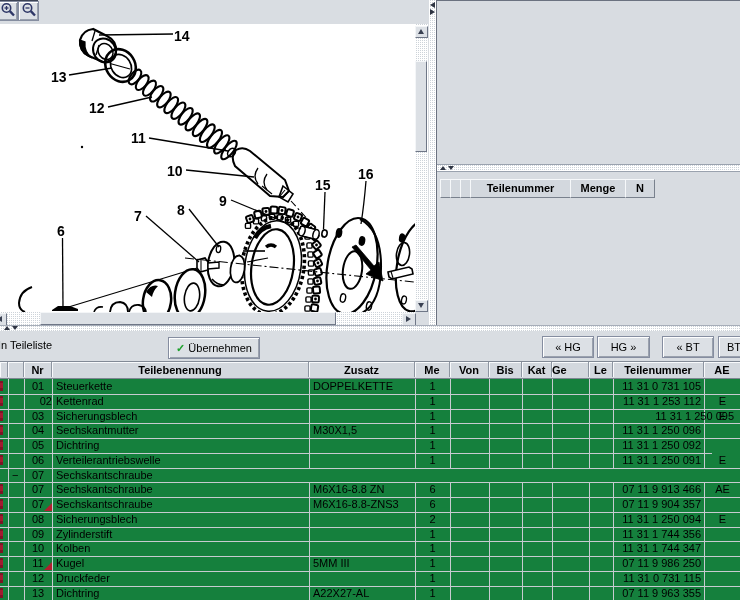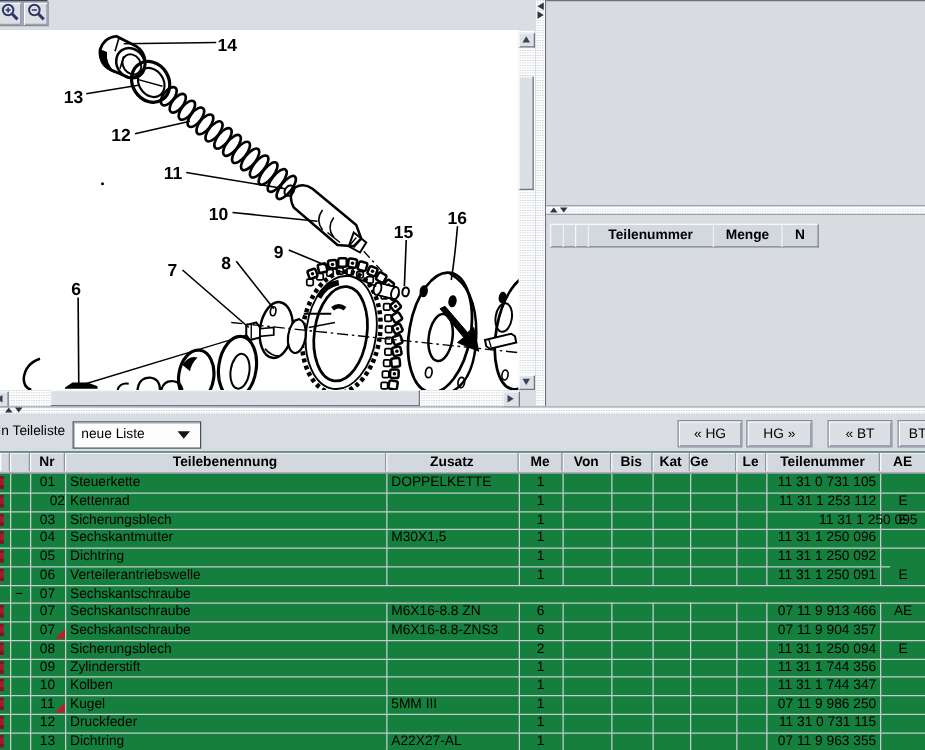--- a/index.html
+++ b/index.html
@@ -211,24 +211,22 @@
 <div style="position:absolute;left:187px;top:0;width:28px;height:17px;background:#d3d8de;border:1px solid;border-color:#f6f8fa #79818d #79818d #f6f8fa;text-align:center;line-height:17px">N</div>
   </div>
 </div>
 
 <div style="position:absolute;left:0;top:325px;width:740px;height:6px;background-image:repeating-conic-gradient(#cdd3d9 0% 25%, #ffffff 0% 100%);background-size:2px 2px;border-top:1px solid #a6adb8;box-sizing:border-box"></div>
 <div class="tri" style="left:4px;top:326px;border-left:3px solid transparent;border-right:3px solid transparent;border-bottom:4px solid #2e3442"></div>
 <div class="tri" style="left:12px;top:326px;border-left:3px solid transparent;border-right:3px solid transparent;border-top:4px solid #2e3442"></div>
 
 <div style="position:absolute;left:0;top:331px;width:740px;height:30px;background:#d9dde2">
   <div style="position:absolute;left:-2px;top:8px;font:11px 'Liberation Sans',sans-serif;color:#000">In Teileliste</div>
-  <div style="position:absolute;left:58px;top:6px;width:101px;height:20px;background:#fdfdfe;border:1px solid #494f5e;box-shadow:inset 1px 1px 0 #b9bfca">
-    <div style="position:absolute;left:6px;top:3px;font:11px 'Liberation Sans',sans-serif">neue Liste</div>
-    <div class="tri" style="right:8px;top:7px;border-left:5px solid transparent;border-right:5px solid transparent;border-top:6px solid #14161c"></div>
-  </div>
+  <div class="btn" style="left:168px;top:6px;width:90px;height:20px;line-height:20px">
+    <span style="color:#1fa12e;font-weight:bold">✓</span> Übernehmen</div>
   <div class="btn" style="left:542px;top:5px;width:50px;height:20px;line-height:20px">«&nbsp;HG</div>
   <div class="btn" style="left:597px;top:5px;width:51px;height:20px;line-height:20px">HG&nbsp;»</div>
   <div class="btn" style="left:662px;top:5px;width:50px;height:20px;line-height:20px">«&nbsp;BT</div>
   <div class="btn" style="left:718px;top:5px;width:40px;height:20px;line-height:20px;text-align:left;padding-left:8px">BT</div>
 </div>
 
 <div style="position:absolute;left:0;top:361px;width:740px;height:239px;background:#15803d;overflow:hidden;border-top:1px solid #828a96">
 <div style="position:absolute;left:0;top:0;width:741px;height:16px;background:#d3d8de;border-bottom:1px solid #7e8692">
 <div style="position:absolute;left:0px;top:0;width:7px;height:15px;border-right:1px solid #8d95a1;box-shadow:inset 1px 1px 0 #f8fafc;font:bold 11px 'Liberation Sans',sans-serif;text-align:center;line-height:16px;color:#000"></div>
 <div style="position:absolute;left:8px;top:0;width:15px;height:15px;border-right:1px solid #8d95a1;box-shadow:inset 1px 1px 0 #f8fafc;font:bold 11px 'Liberation Sans',sans-serif;text-align:center;line-height:16px;color:#000"></div>

